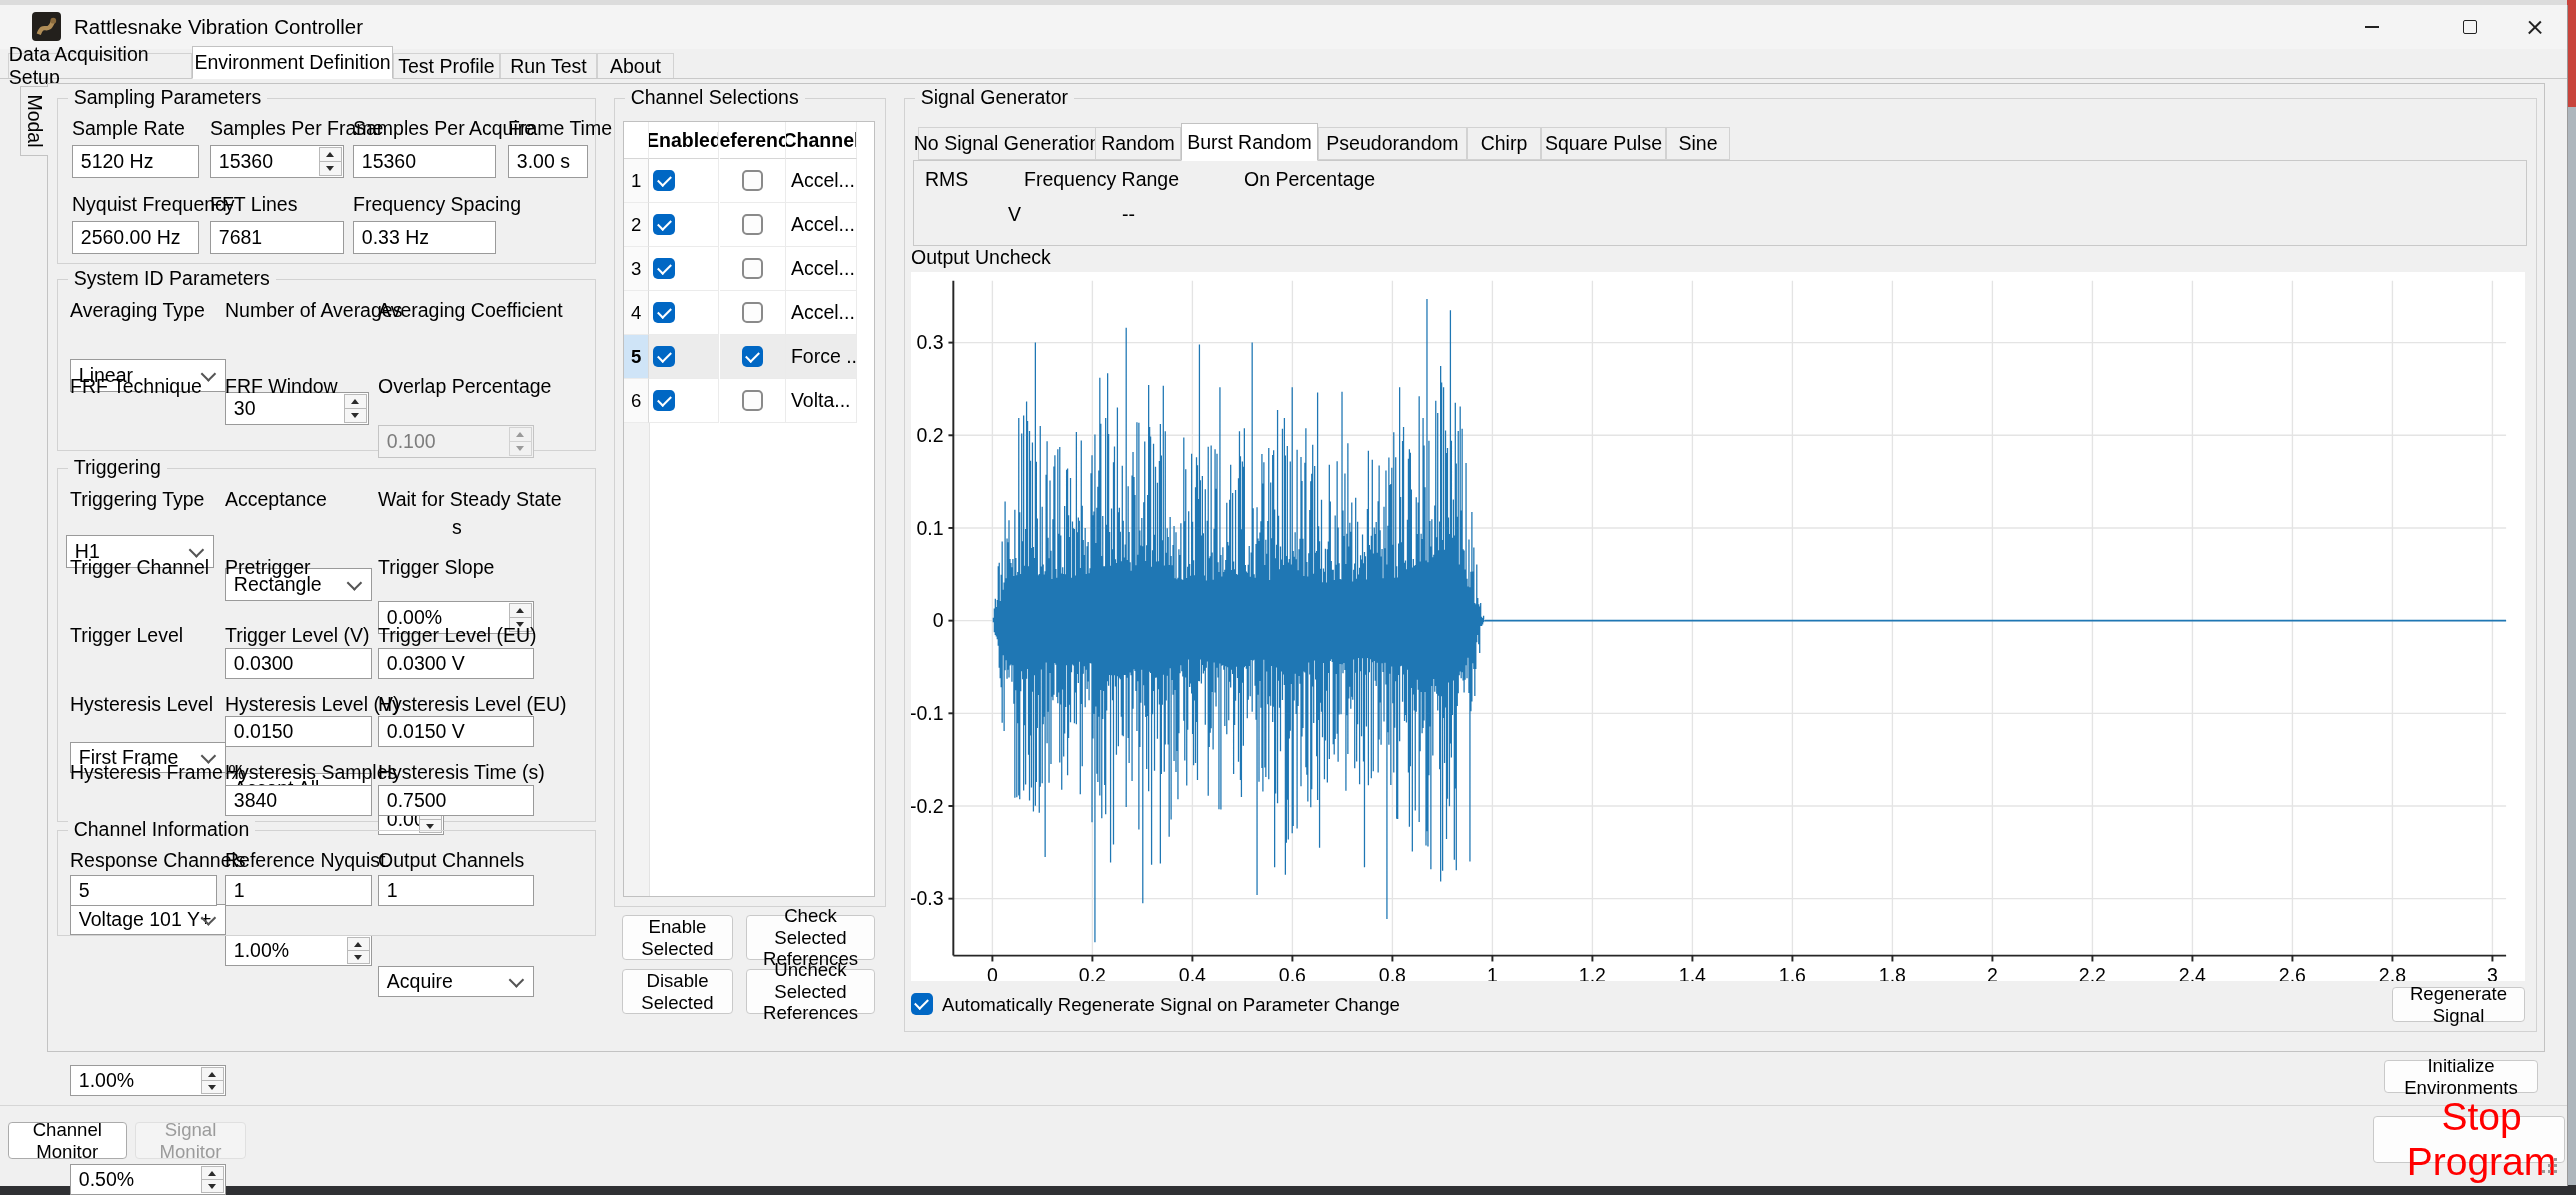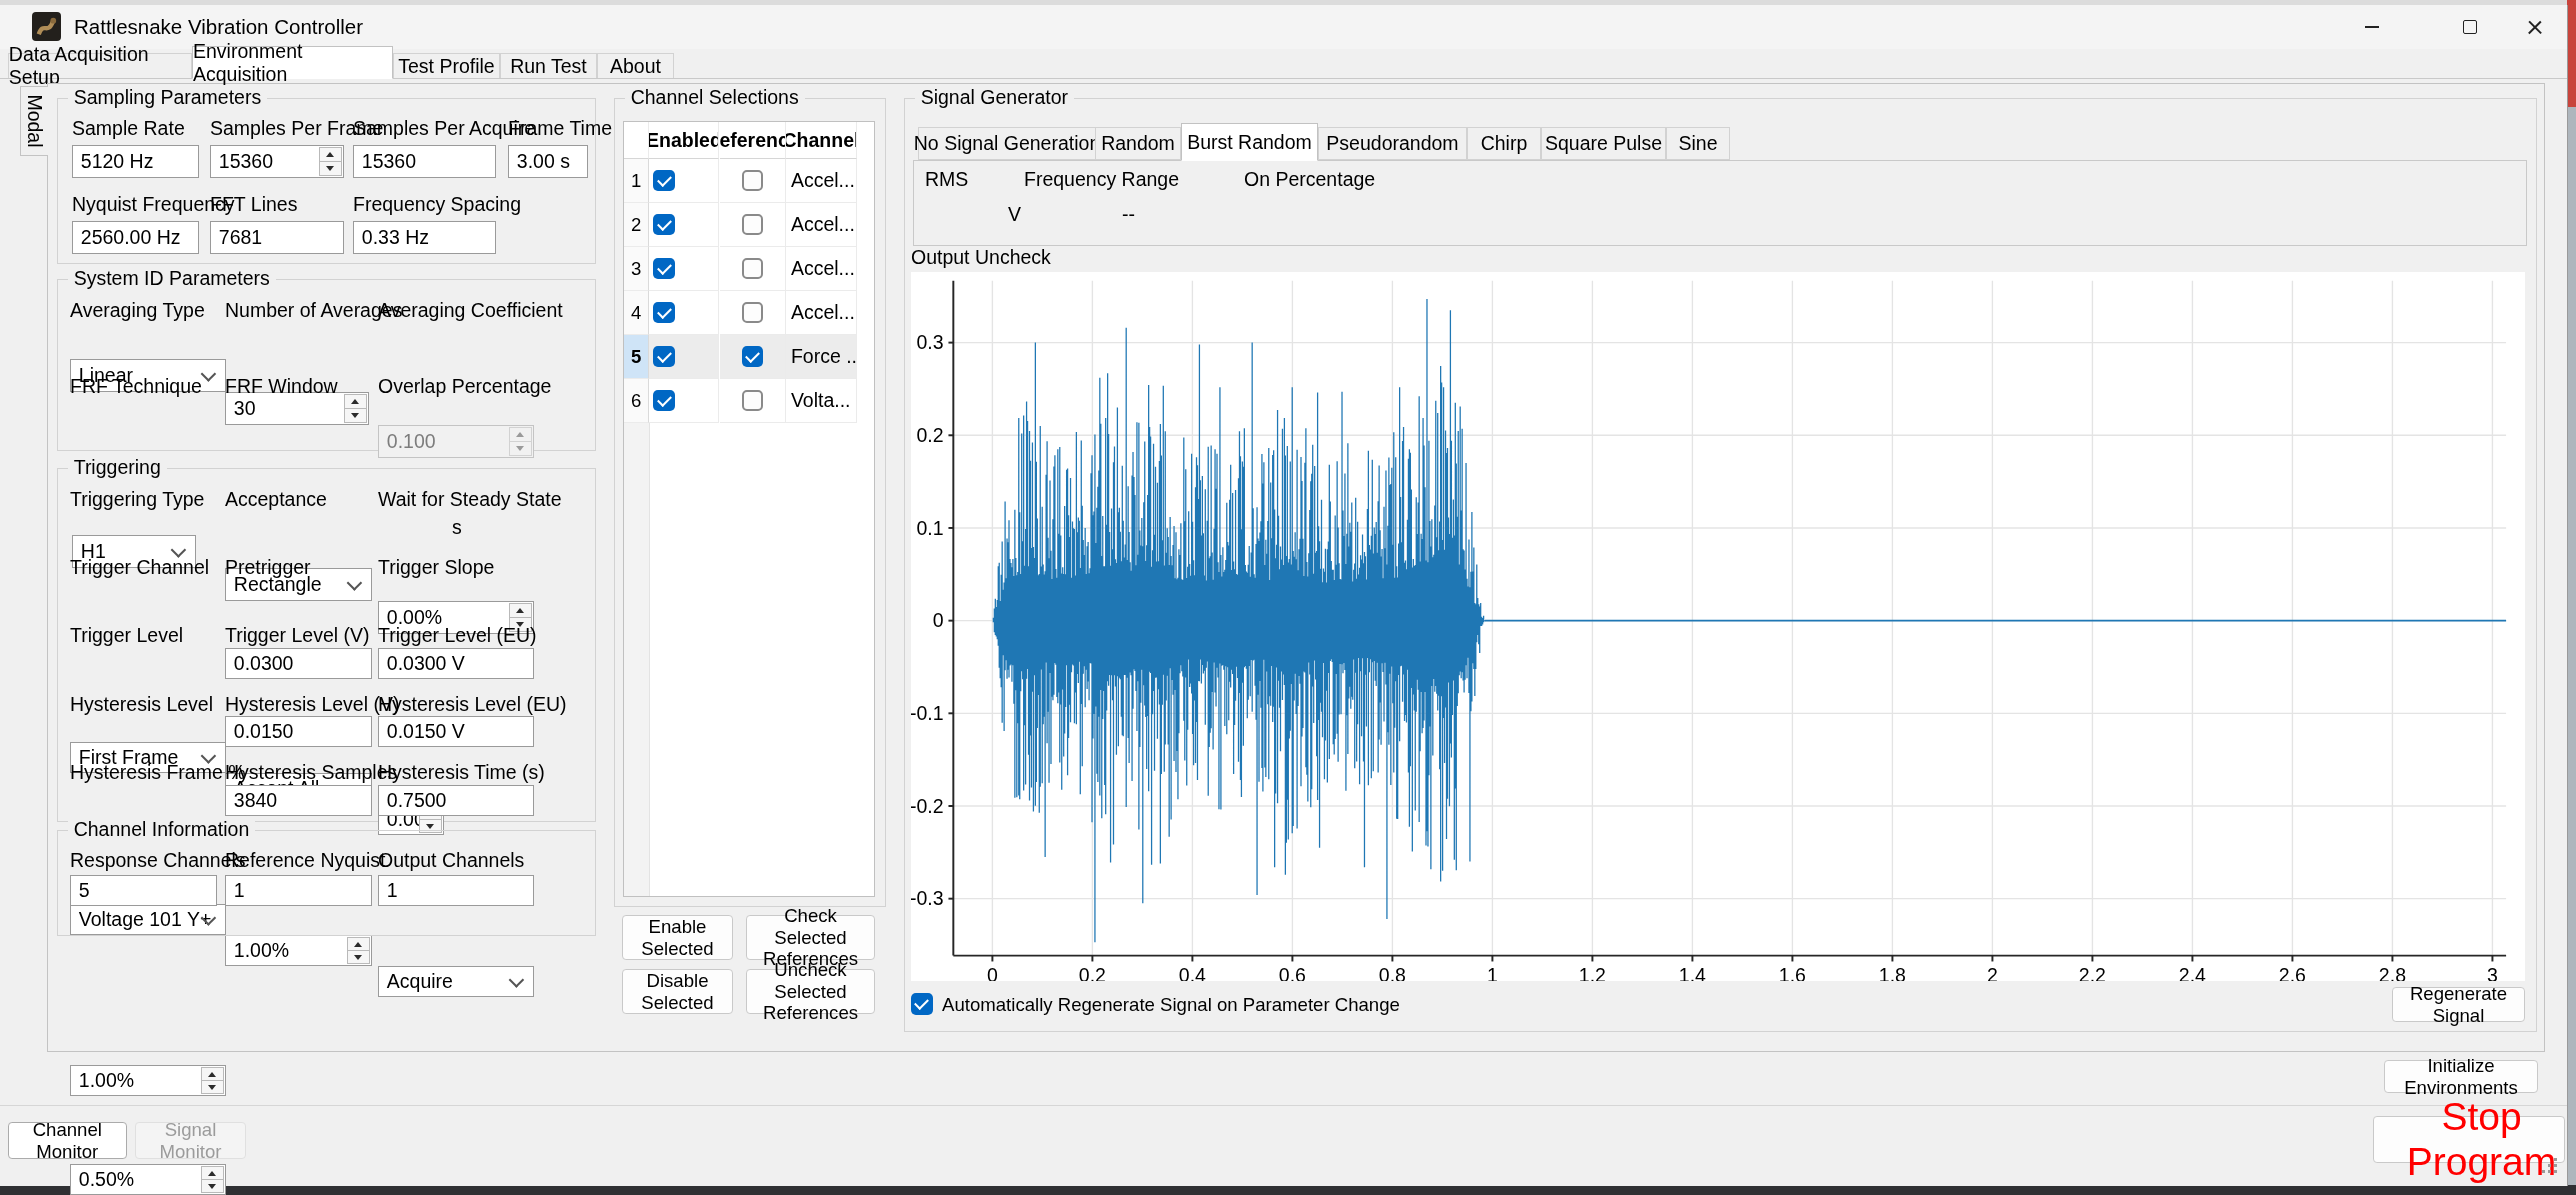--- a/index.html
+++ b/index.html
@@ -114,21 +114,21 @@
   </div>
 <div class="a winbtn" style="left:2503px">
     <span class="glyph-close"></span>
   </div>
 
 <div class="a maintab-line"></div>
 <div class="a mtab" style="left:7.8px;width:184px">
     <span>Data Acquisition Setup</span>
   </div>
 <div class="a mtab sel" style="left:192px;width:201px">
-    <span>Environment Acquisition</span>
+    <span>Environment Definition</span>
   </div>
 <div class="a mtab" style="left:393px;width:107px">
     <span>Test Profile</span>
   </div>
 <div class="a mtab" style="left:500px;width:97px">
     <span>Run Test</span>
   </div>
 <div class="a mtab" style="left:597px;width:77px">
     <span>About</span>
   </div>
@@ -181,21 +181,21 @@
 <div class="a spin dis" style="left:378px;top:326px;width:156px">
     <span>0.100</span>
     <span class="btns">
       <span class="up"></span>
       <span class="down"></span>
     </span>
   </div>
 <div class="a lbl" style="left:70px;top:375px">FRF Technique</div>
 <div class="a lbl" style="left:225px;top:375px">FRF Window</div>
 <div class="a lbl" style="left:378px;top:375px">Overlap Percentage</div>
-<div class="a combo" style="left:72px;top:403px;width:124px">
+<div class="a combo" style="left:66px;top:403px;width:148px">
     <span>H1</span>
   </div>
 <div class="a combo" style="left:225px;top:403px;width:147px">
     <span>Rectangle</span>
   </div>
 <div class="a spin" style="left:378px;top:403px;width:156px">
     <span>0.00%</span>
     <span class="btns">
       <span class="up"></span>
       <span class="down"></span>

